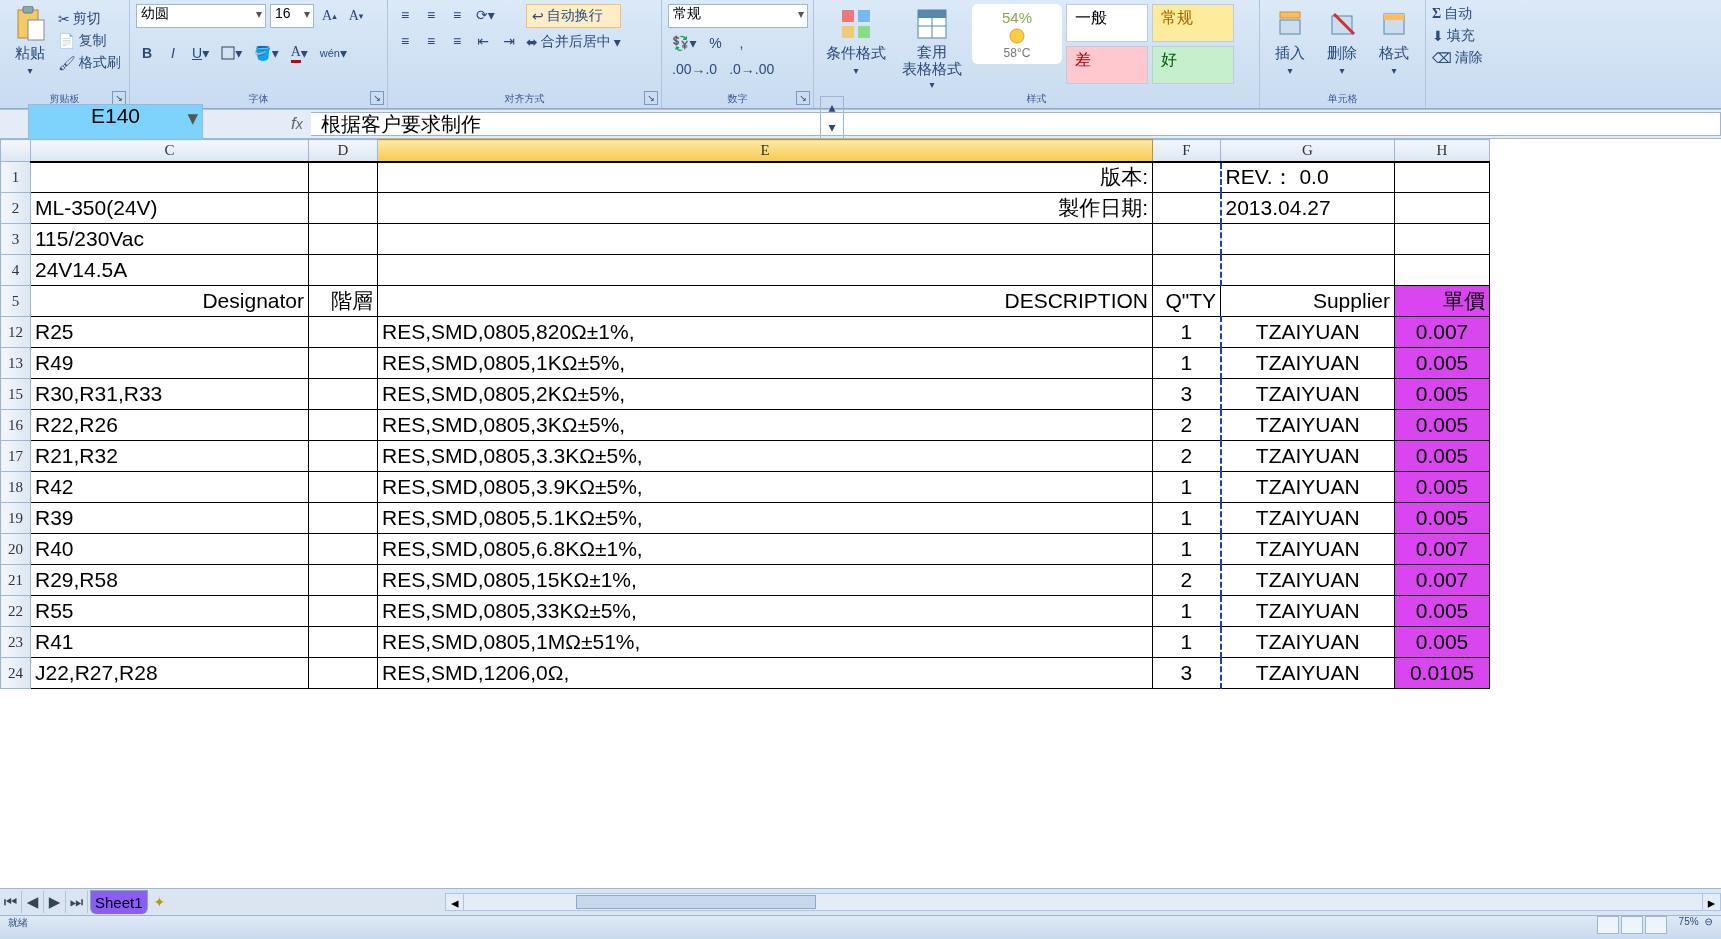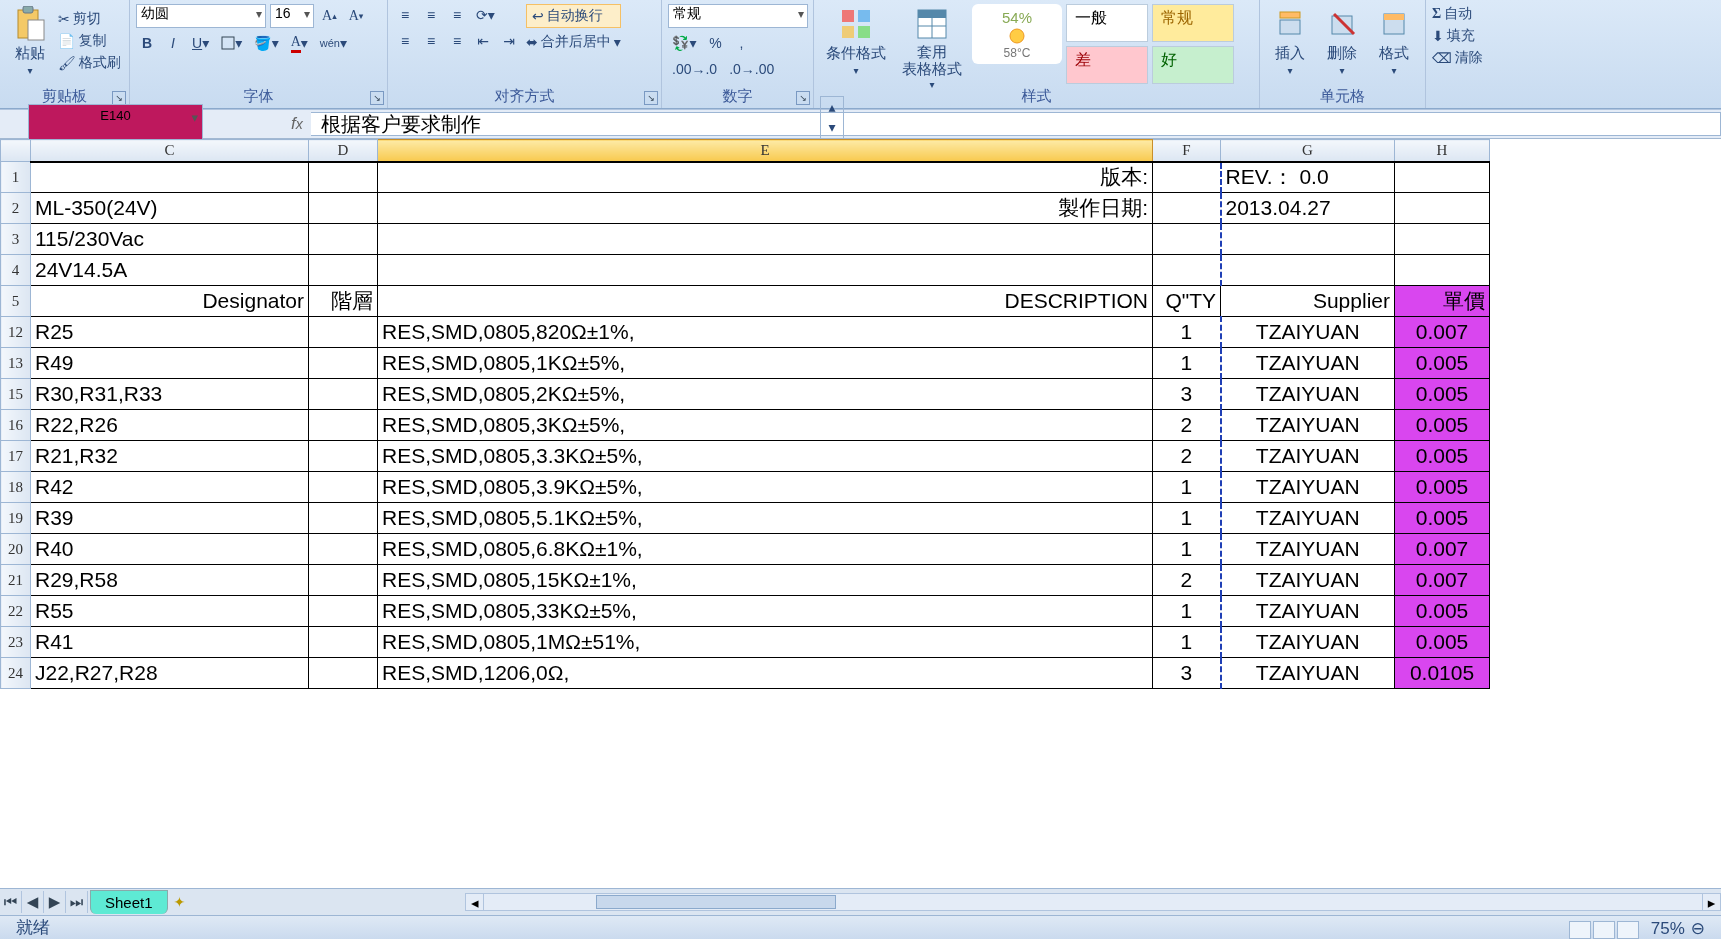--- a/index.html
+++ b/index.html
@@ -1,35 +1,35 @@
 <!DOCTYPE html>
 <html><head>
 <meta charset="utf-8">
 <style>
 *{box-sizing:border-box;margin:0;padding:0;font-family:"Microsoft YaHei",SimSun,sans-serif}
 body{background:#fff;overflow:hidden;width:1721px;height:939px;font-size:16px}
 .ribbon{background:linear-gradient(#dbe9f8,#c8dbf0);border-bottom:1px solid #8ba9cc;height:109px;display:flex;align-items:stretch}
 .rgroup{border-right:1px solid #b0c4de;padding:4px 6px 2px;display:flex;flex-direction:column;justify-content:space-between;position:relative}
-.glabel{text-align:center;font-size:15px;color:#3b5998;padding-top:2px}
+.glabel{text-align:center;font-size:10px;color:#3b5998;padding-top:2px}
 .grow{display:flex;gap:4px;align-items:center;flex-wrap:wrap}
 .bigbtn{display:flex;flex-direction:column;align-items:center;font-size:15px;color:#2b4a7a;padding:2px 6px;cursor:pointer;gap:2px}
 .icoimg{width:36px;height:36px;display:flex;align-items:center;justify-content:center}
 .smbtn{height:22px;min-width:22px;border:1px solid transparent;display:flex;align-items:center;justify-content:center;font-size:14px;color:#2b4a7a;padding:0 3px;cursor:pointer}
 .sel{height:24px;background:#fff;border:1px solid #9db6d4;font-size:14px;padding:0 18px 0 4px;position:relative}
 .sel::after{content:"▾";position:absolute;right:3px;top:2px;color:#555;font-size:12px}
 .miniopt{font-size:14px;color:#2b4a7a;display:flex;align-items:center;gap:3px;cursor:pointer;padding:1px 0}
 .launcher{position:absolute;right:3px;bottom:3px;width:14px;height:14px;border:1px solid #7a99c2;font-size:9px;display:flex;align-items:center;justify-content:center;color:#345;cursor:pointer}
 .stylebox{border:1px solid #bcd;background:#fff;padding:3px 40px 12px 8px;font-size:16px;cursor:pointer}
 .stylebox.yel{background:#ffeb9c;color:#9c6500}
 .stylebox.red{background:#ffc7ce;color:#9c0006}
 .stylebox.grn{background:#c6efce;color:#006100}
 .weather{width:90px;height:60px;background:#fff;border-radius:6px;display:flex;flex-direction:column;align-items:center;justify-content:center;font-size:12px;color:#777;position:relative}
 
 .fbar{height:30px;background:#e4ecf7;border-top:1px solid #b0c4de;border-bottom:1px solid #a2b8d2;display:flex;align-items:center;font-size:16px}
-.namebox{width:175px;height:40px;background:#be185d;border:1px solid #9db6d4;margin-left:28px;text-align:center;font-size:13px;line-height:22px;position:relative}
+.namebox{width:175px;height:40px;background:#7dd3fc;border:1px solid #9db6d4;margin-left:28px;text-align:center;font-size:21px;line-height:22px;position:relative}
 .namebox::after{content:"▾";position:absolute;right:4px;top:2px;color:#555}
 .fxico{width:28px;height:28px;display:flex;align-items:center;justify-content:center;font-style:italic;color:#666;margin-left:80px;font-size:17px}
 .fml{flex:1;height:24px;background:#fff;border:1px solid #9db6d4;border-left:none;padding-left:10px;font-size:20px;line-height:22px}
 
 .gridwrap{position:relative;height:calc(100% - 109px - 30px - 27px - 24px);overflow:hidden}
 table.sheet{border-collapse:collapse;table-layout:fixed;font-size:21px;font-family:SimSun,"Courier New",monospace}
 .chdr td{background:linear-gradient(#f3f7fc,#dce6f2);border:1px solid #9db6d4;text-align:center;font-size:15px;color:#333;height:22px;font-family:"Microsoft YaHei"}
 .chdr td.active{background:linear-gradient(#fdeaa5,#f8c94e);border-color:#c98f2a}
 .rhdr{background:linear-gradient(90deg,#f3f7fc,#dce6f2);border:1px solid #9db6d4;text-align:center;font-size:15px;color:#333;width:30px;font-family:"Microsoft YaHei"}
 td.cell{border:1px solid #d0d7e5;height:31px;padding:0 4px;white-space:nowrap;overflow:hidden;vertical-align:middle}
@@ -37,26 +37,26 @@
 td.tbT{border-top:2px solid #000}
 td.tc{text-align:center}
 td.tr{text-align:right}
 td.hdr5{border:1px solid #000;text-align:right}
 td.pr{background:#d946ef}
 .dashR{border-right:2px dashed #1f3fb5!important}
 .dashL{border-left:2px dashed #1f3fb5!important}
 
 .tabs{height:27px;background:#dbe5f1;border-top:1px solid #9db6d4;display:flex;align-items:center;font-size:15px}
 .navbtn{width:22px;height:22px;display:flex;align-items:center;justify-content:center;color:#345;cursor:pointer;border-right:1px solid #b0c4de}
-.tab{padding:3px 14px;background:#5eead4;border:1px solid #8aa;border-bottom:none;border-radius:0 0 6px 6px;margin-left:2px;font-size:15px;cursor:pointer}
+.tab{padding:3px 4px;background:#8b5cf6;border:1px solid #8aa;border-bottom:none;border-radius:0 0 6px 6px;margin-left:2px;font-size:15px;cursor:pointer}
 .newtab{margin-left:6px;font-size:14px;color:#b90;cursor:pointer}
 .hscroll{flex:1;margin-left:280px;height:18px;background:#e4ecf7;border:1px solid #b0c4de;position:relative}
 .hthumb{position:absolute;left:130px;width:240px;top:1px;bottom:1px;background:#c8d8ec;border:1px solid #8ba9cc}
 
-.status{height:24px;background:linear-gradient(#dfe9f5,#cadaee);border-top:1px solid #9db6d4;display:flex;align-items:flex-end;font-size:17px;color:#2b4a7a;padding:0 16px}
+.status{height:24px;background:linear-gradient(#dfe9f5,#cadaee);border-top:1px solid #9db6d4;display:flex;align-items:flex-start;font-size:10px;color:#2b4a7a;padding:0 8px}
 .status .sp{flex:1}
 .viewbtn{width:22px;height:18px;border:1px solid #9db6d4;margin-right:2px;background:#eef4fb;cursor:pointer;display:inline-block}
 .zoom{margin-left:10px}
 svg{display:block}
 </style>
 </head>
 <body>
 
 <div class="ribbon">
 
@@ -86,21 +86,21 @@
             <span>🖌</span>
             <span>格式刷</span>
           </div>
       </div>
     </div>
     <div class="glabel">剪贴板</div>
     <div class="launcher">↘</div>
   </div>
 
   <div class="rgroup" style="width:258px">
-    <div style="display:flex;flex-direction:column;gap:4px">
+    <div style="display:flex;flex-direction:column;gap:14px">
       <div class="grow">
         <div class="sel" style="width:130px"><span>幼圆</span></div>
         <div class="sel" style="width:44px"><span>16</span></div>
         <div class="smbtn" style="font-family:serif">A<sup style="font-size:9px">▴</sup></div>
         <div class="smbtn" style="font-family:serif">A<sup style="font-size:9px">▾</sup></div>
       </div>
       <div class="grow">
         <div class="smbtn">
             <b>B</b>
           </div>

